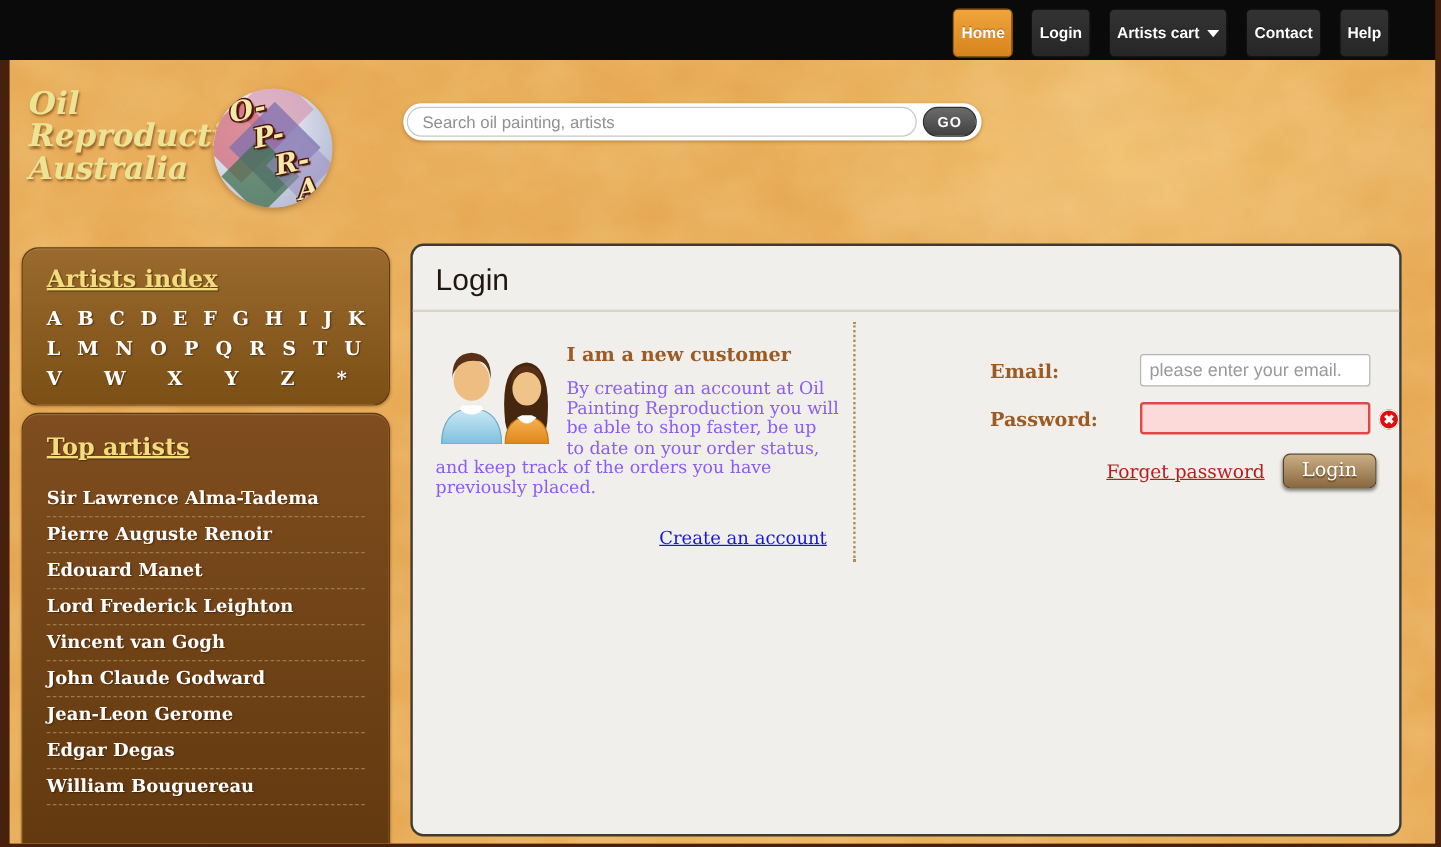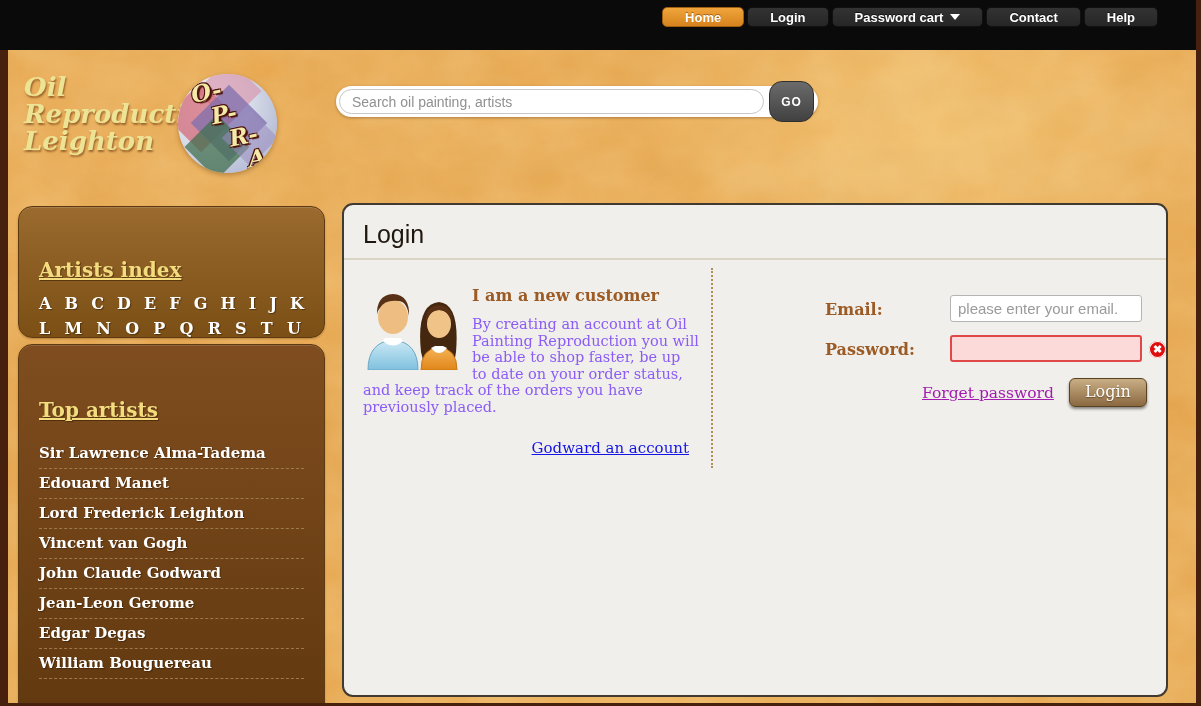--- a/index.html
+++ b/index.html
@@ -2,24 +2,24 @@
 <html><head>
 <meta charset="utf-8">
 <style>
   * { margin:0; padding:0; box-sizing:border-box; }
   html,body { width:1201px; height:706px; font-family:"Liberation Sans", sans-serif; }
   body { background:#47200e; position:relative; overflow:hidden; }
 
   
   .nav-bar { position:absolute; top:0; left:0; width:1196px; height:50px; background:#0a0a0a; z-index:5; }
   .nav-items { position:absolute; right:38px; top:7px; display:flex; gap:3px; }
-  .nav-btn { height:20px; padding:0 22px; display:flex; align-items:center; gap:7px;
+  .nav-btn { height:41px; padding:0 6px; display:flex; align-items:center; gap:7px;
              background:linear-gradient(#333,#262626); border:1px solid #111; border-radius:5px;
              color:#fff; font-size:13px; font-weight:bold; cursor:pointer;
-             text-shadow:0 -1px 0 rgba(0,0,0,.6); }
+             text-shadow:0 -1px 0 rgba(0,0,0,.6);margin-left:12px; }
   .nav-btn.active { background:linear-gradient(#f0a53c,#d6831d); border-color:#a05f10; text-shadow:0 -1px 0 rgba(120,60,0,.6); }
   .caret { width:0; height:0; border-left:5px solid transparent; border-right:5px solid transparent; border-top:6px solid #fff; display:inline-block; }
 
   
   .main-area { position:absolute; top:50px; left:8px; right:5px; bottom:3px; overflow:hidden;
     background:
       radial-gradient(ellipse 420px 220px at 78% 12%, rgba(255,225,150,.45), rgba(255,225,150,0) 70%),
       radial-gradient(ellipse 380px 260px at 12% 60%, rgba(200,120,30,.30), rgba(200,120,30,0) 70%),
       radial-gradient(ellipse 500px 300px at 55% 90%, rgba(250,200,110,.35), rgba(250,200,110,0) 70%),
       radial-gradient(ellipse 300px 200px at 92% 55%, rgba(215,140,45,.30), rgba(215,140,45,0) 70%),
@@ -45,34 +45,34 @@
   .bl0 { left:13px; top:4px; }  .bl1 { left:33px; top:26px; }
   .bl2 { left:51px; top:48px; } .bl3 { left:70px; top:70px; }
 
   
   .search-wrap { position:absolute; left:328px; top:36px; width:482px; height:31px; background:#fff;
     border-radius:17px; display:flex; align-items:center; padding:0 4px 0 3px; gap:5px;
     box-shadow:0 1px 3px rgba(90,40,0,.4); z-index:2; }
   .search-input { flex:1; height:25px; border:1px solid #c7c7c7; border-radius:13px; padding:0 12px;
     font-size:14px; color:#444; outline:none; }
   .search-input::placeholder { color:#909090; }
-  .go-btn { width:45px; height:41px; border:1px solid #2f2f2f; border-radius:13px;
+  .go-btn { width:45px; height:25px; border:1px solid #2f2f2f; border-radius:13px;
     background:linear-gradient(#6b6b6b,#414141); color:#fff; font-size:12px; font-weight:bold;
     letter-spacing:1px; cursor:pointer; }
 
   
   .panel { position:absolute; left:10px; width:307px; border-radius:14px; border:1px solid #5e3a10;
     box-shadow:inset 0 1px 0 rgba(255,255,255,.15), 0 1px 2px rgba(80,40,0,.3); z-index:2; }
   .panel-artists-index { top:156px; height:132px; padding:13px 20px;
     background:linear-gradient(#9a6a2e,#7b4f15); }
   .panel-top-artists { top:294px; height:420px; padding:15px 20px;
     background:linear-gradient(#7f4d1f,#5e360d); }
   .panel-title { display:inline-block; font-family:"DejaVu Serif", serif; font-weight:bold; font-size:20px;
     color:#f2dc7e; text-decoration:underline; margin-bottom:9px; cursor:pointer;
-    text-shadow:1px 1px 1px rgba(40,20,0,.5);margin-top:38px; }
+    text-shadow:1px 1px 1px rgba(40,20,0,.5); }
   .letter-row { display:flex; justify-content:space-between; line-height:25px; }
   .letter-row:nth-of-type(2) { width:262px; }
   .letter-row:nth-of-type(3) { width:250px; }
   .letter-row:nth-of-type(4) { width:152px; }
   .letter { font-family:"DejaVu Serif", serif; font-weight:bold; font-size:16px; color:#fff; cursor:pointer;
     text-shadow:1px 1px 1px rgba(40,20,0,.5); }
   .artist-list { margin-top:8px; }
   .artist-item { font-family:"DejaVu Serif", serif; font-weight:bold; font-size:15px; color:#fff;
     padding:5px 0 6px; border-bottom:1px dashed #9d7a4c; cursor:pointer;
     text-shadow:1px 1px 1px rgba(40,20,0,.5); }
@@ -98,39 +98,39 @@
   .form-label { width:125px; padding-top:5px; font-family:"DejaVu Serif", serif; font-weight:bold;
     font-size:16px; color:#9c5a24; }
   .text-field { width:192px; height:27px; padding:0 7px; font-size:15px; color:#333;
     border:1px solid #b5b5b5; border-radius:3px; outline:none; background:#fff; }
   .text-field::placeholder { color:#9a9a9a; }
   .field-error { background:#fcdada; border:2px solid #e04848; }
   .error-icon { width:17px; height:17px; margin:6px 0 0 7px; border-radius:50%; background:#e00d0d;
     color:#fff; font-size:11px; font-weight:bold; display:flex; align-items:center; justify-content:center;
     box-shadow:0 0 0 1px #fff inset; }
   .form-actions { display:flex; align-items:center; margin:16px 0 0 209px; }
-  .forget-link { font-family:"DejaVu Serif", serif; font-size:15.5px; color:#a21caf;
+  .forget-link { font-family:"DejaVu Serif", serif; font-size:15.5px; color:#b91c1c;
     text-decoration:underline; cursor:pointer; }
   .login-btn { margin-left:15px; padding:3px 15px 5px; font-family:"DejaVu Serif", serif; font-size:16px;
     color:#fff; background:linear-gradient(#c9ae85,#8a6840); border:1px solid #59421f; border-radius:6px;
     box-shadow:0 2px 3px rgba(0,0,0,.45); cursor:pointer; text-shadow:0 1px 1px rgba(60,30,0,.5); }
 </style>
 </head>
 <body>
 
 <div class="nav-bar">
   <div class="nav-items">
     <div class="nav-btn active">
       <span>Home</span>
     </div>
     <div class="nav-btn">
       <span>Login</span>
     </div>
     <div class="nav-btn">
-      <span>Password cart</span>
+      <span>Artists cart</span>
       <span class="caret"></span>
     </div>
     <div class="nav-btn">
       <span>Contact</span>
     </div>
     <div class="nav-btn">
       <span>Help</span>
     </div>
   </div>
 </div>
@@ -146,21 +146,21 @@
         <feTurbulence type="fractalNoise" baseFrequency="0.02 0.03" numOctaves="4" seed="42"></feTurbulence>
       <feColorMatrix type="matrix" values="0 0 0 0 0.62  0 0 0 0 0.36  0 0 0 0 0.10  0 0 0 0.8 0"></feColorMatrix>
       </filter>
     <rect width="100%" height="100%" filter="url(#texLight)" opacity="0.35"></rect>
     <rect width="100%" height="100%" filter="url(#texDark)" opacity="0.22"></rect>
   </svg>
 
   <div class="logo-text">
     <div>Oil</div>
     <div>Reproduction</div>
-    <div>Leighton</div>
+    <div>Australia</div>
   </div>
   <div class="logo-badge">
     <div class="diamond d1"></div>
     <div class="diamond d2"></div>
     <div class="diamond d3"></div>
     <div class="diamond d4"></div>
     <div class="diamond d5"></div>
     <span class="badge-letter bl0">O-</span>
     <span class="badge-letter bl1">P-</span>
     <span class="badge-letter bl2">R-</span>
@@ -210,20 +210,21 @@
         <span class="letter">Z</span>
         <span class="letter">*</span>
       </div>
   </div>
 
   <div class="panel panel-top-artists">
     <span class="panel-title">Top artists</span>
     <div class="artist-list">
 
     <div class="artist-item">Sir Lawrence Alma-Tadema</div>
+        <div class="artist-item">Pierre Auguste Renoir</div>
         <div class="artist-item">Edouard Manet</div>
         <div class="artist-item">Lord Frederick Leighton</div>
         <div class="artist-item">Vincent van Gogh</div>
         <div class="artist-item">John Claude Godward</div>
         <div class="artist-item">Jean-Leon Gerome</div>
         <div class="artist-item">Edgar Degas</div>
         <div class="artist-item">William Bouguereau</div>
       </div>
   </div>
 
@@ -251,21 +252,21 @@
           <path d="M14,30 Q13,9 30,8 Q47,9 46,30 Q44,16 36,15 Q22,13 17,22 Q14,25 14,30 Z" fill="#573016"></path>
 
           <path d="M58,66 Q53,18 76,16 Q97,18 93,66 L91,78 L61,78 Z" fill="#45260e"></path>
           <ellipse cx="76" cy="38" rx="12" ry="14" fill="#f0c489"></ellipse>
           <path d="M63,36 Q62,20 76,19 Q90,20 89,36 Q86,24 76,24 Q66,24 63,36 Z" fill="#573016"></path>
           <path d="M58,84 Q58,63 76,61 Q94,63 94,84 Z" fill="url(#shirtO)" stroke="#c47712" stroke-width="1"></path>
           <path d="M68,62 Q76,72 84,62 L80,60 L72,60 Z" fill="#fff"></path>
         </svg>
         <h3 class="nc-heading">I am a new customer</h3>
         <p class="nc-body">By creating an account at Oil Painting Reproduction you will be able to shop faster, be up to date on your order status, and keep track of the orders you have previously placed.</p>
-        <a class="create-link">Godward an account</a>
+        <a class="create-link">Create an account</a>
       </div>
 
       <div class="col-right">
         <div class="form-row">
           <label class="form-label">Email:</label>
           <input class="text-field" type="text" placeholder="please enter your email." style="">
         </div>
         <div class="form-row">
           <label class="form-label">Password:</label>
           <input class="text-field field-error" type="password" style="">

